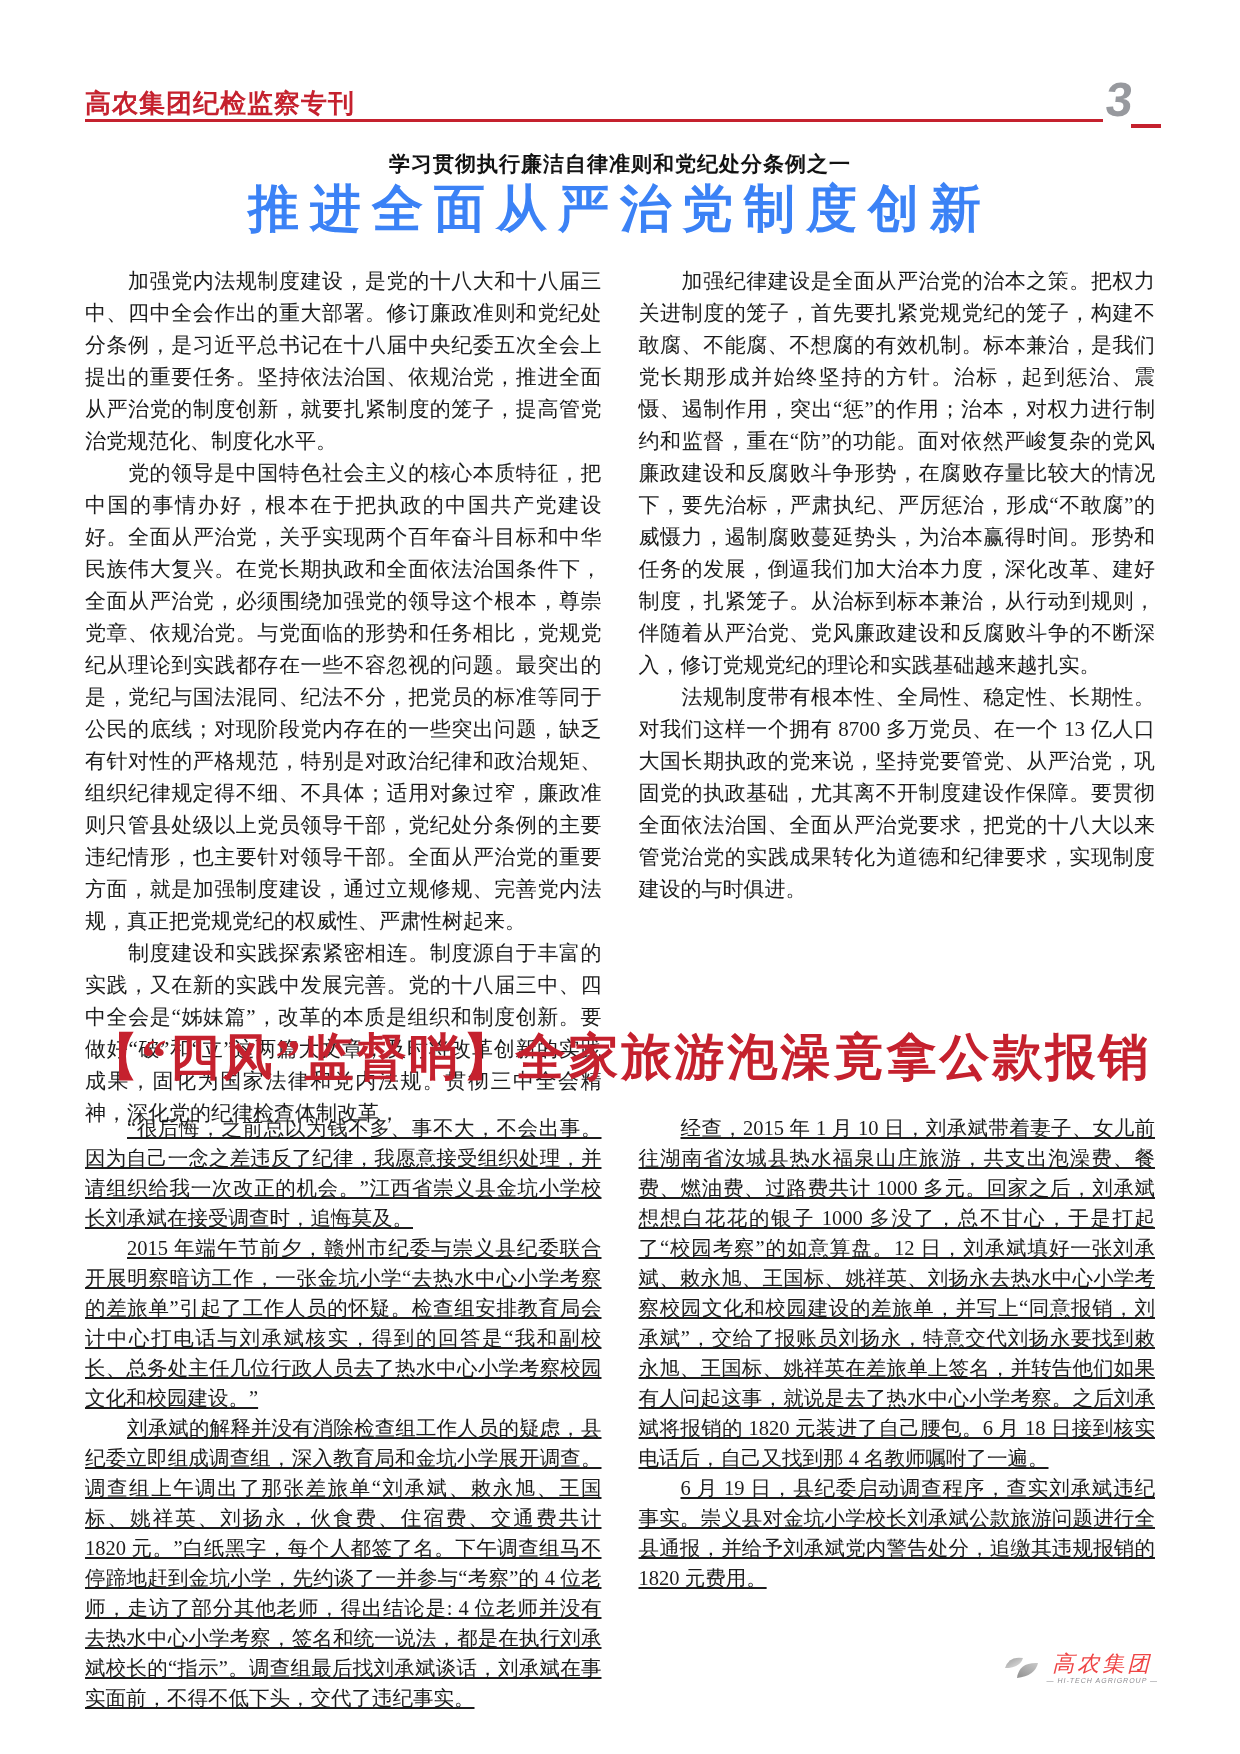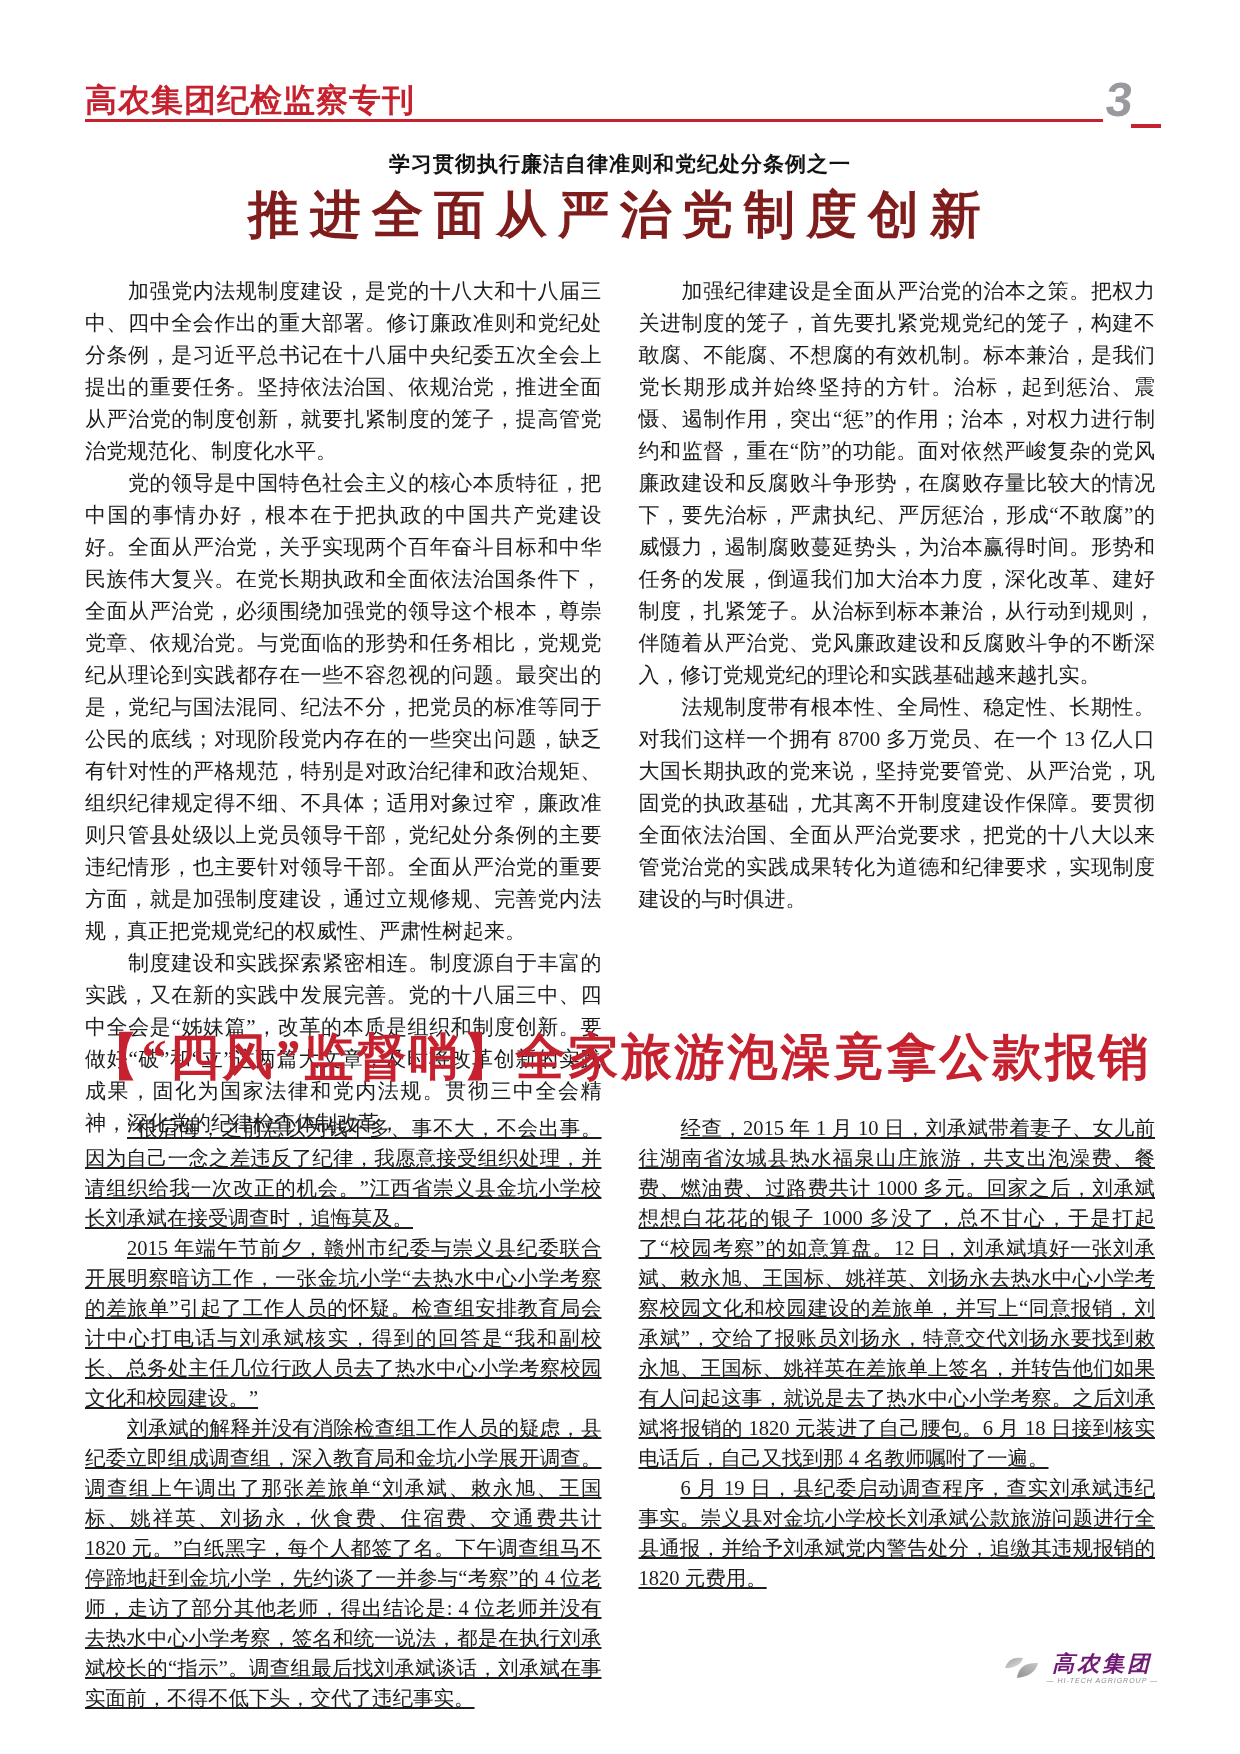--- a/index.html
+++ b/index.html
@@ -11,21 +11,21 @@
     color:#1c1c1c;
     overflow:hidden;
   }
   .page { position:absolute; inset:0; }
 
   
   .masthead { position:absolute; left:85px; top:74px; width:1070px; height:46px; }
   .masthead-title {
     position:absolute; left:0; bottom:4px;
     font-family:"Liberation Sans","DejaVu Sans",sans-serif;
-    font-weight:bold; font-size:32px; letter-spacing:1px;
+    font-weight:bold; font-size:26px; letter-spacing:1px;
     color:#c5212e; line-height:1;
   }
   .masthead-rule {
     position:absolute; left:0; bottom:-2px; width:1018px; height:3px;
     background:#c5212e;
   }
   .page-number {
     position:absolute; right:22px; bottom:-4px;
     font-family:"Liberation Sans","DejaVu Sans",sans-serif;
     font-weight:bold; font-size:48px; line-height:1;
@@ -36,24 +36,24 @@
     background:#c5212e;
   }
 
   
   .article1 { position:absolute; left:85px; top:150px; width:1070px; }
   .kicker {
     font-family:"Liberation Sans","DejaVu Sans",sans-serif;
     font-weight:bold; font-size:21px; color:#121212; letter-spacing:1px;text-align:center;
   }
   .headline1 {
-    margin-top:12px; text-align:center;
-    font-family:Liberation Mono, monospace;
+    margin-top:2px; text-align:center;
+    font-family:Liberation Serif, serif;
     font-weight:900; font-size:51px; letter-spacing:11px;
-    color:#7f1d1d; line-height:1.15; white-space:nowrap;
+    color:#3b82f6; line-height:1.15; white-space:nowrap;
   }
   .columns { display:flex; gap:37px; }
   .a1-columns { margin-top:26px; }
   .col { width:516.5px; text-align:justify; text-justify:inter-ideograph; }
   .a1-columns .col { font-size:21px; line-height:32px; }
   .para { text-indent:2.05em; }
   .para.cont { text-indent:0; }
 
   
   .article2 { position:absolute; left:85px; top:1030px; width:1070px; }
@@ -68,22 +68,22 @@
 
   
   .page-footer {
     position:absolute; right:82px; top:1652px;
     display:flex; align-items:flex-start; gap:7px;
   }
   .logo-leaves { display:block; margin-top:2px; }
   .logo-text-block { display:flex; flex-direction:column; align-items:center; }
   .logo-text {
     font-family:"Liberation Sans","DejaVu Sans",sans-serif;
-    font-weight:700; font-size:22px; letter-spacing:3px;
-    color:#701a75; line-height:1.05; font-style:italic;
+    font-weight:400; font-size:22px; letter-spacing:3px;
+    color:#ef4444; line-height:1.05; font-style:italic;
   }
   .logo-sub {
     margin-top:2px;
     font-family:"Liberation Sans","DejaVu Sans",sans-serif;
     font-size:7px; letter-spacing:1px; color:#8d8d92;
     font-style:italic; white-space:nowrap;
   }
 </style>
 </head>
 <body>

